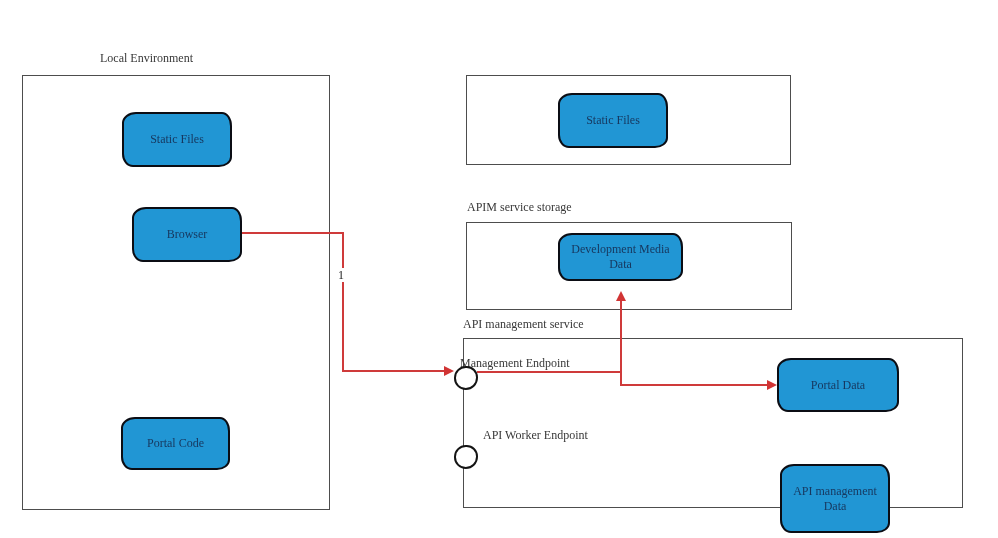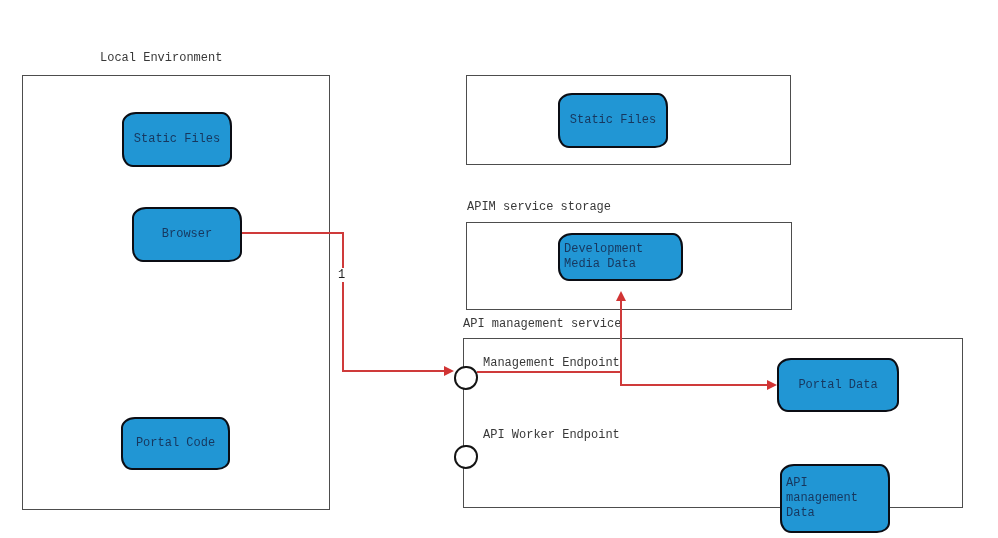--- a/index.html
+++ b/index.html
@@ -1,32 +1,32 @@
 <!DOCTYPE html>
 <html><head>
 <meta charset="utf-8">
 <style>
   html,body{margin:0;padding:0;background:#ffffff;}
   .canvas{
     position:relative;width:998px;height:538px;background:#ffffff;overflow:hidden;
-    font-family:Liberation Mono, monospace;
+    font-family:Liberation Serif, serif;
   }
   
   .container{
     position:absolute;border:1px solid #4d4d4d;background:transparent;box-sizing:border-box;
   }
   
   .lbl{
     position:absolute;font-size:12px;color:#383838;white-space:nowrap;line-height:14px;
   }
   
   .node{
     position:absolute;box-sizing:border-box;background:#2196d4;border:2.5px solid #0b0d14;
     border-radius:14px 10px 13px 11px / 11px 14px 10px 13px;
-    display:flex;align-items:center;justify-content:center;text-align:left;
+    display:flex;align-items:center;justify-content:center;text-align:center;
     font-size:12px;color:#17375e;line-height:15px;padding:2px 4px;z-index:4;
   }
   
   .port{
     position:absolute;width:24px;height:24px;box-sizing:border-box;border:2px solid #141414;
     border-radius:50% 48% 52% 50%;background:#ffffff;z-index:5;
   }
   
   .hline,.vline{position:absolute;background:#cf3a3a;z-index:3;}
   .hline{height:2px;}
@@ -46,21 +46,21 @@
 
   <div class="container" style="left:22px;top:75px;width:308px;height:435px"></div>
   <div class="container" style="left:466px;top:75px;width:325px;height:90px"></div>
   <div class="container" style="left:466px;top:222px;width:326px;height:88px"></div>
   <div class="container" style="left:463px;top:338px;width:500px;height:170px"></div>
 
   <span class="lbl" style="left:100px;top:51px">Local Environment</span>
   <span class="lbl" style="left:467px;top:200px">APIM service storage</span>
   <span class="lbl" style="left:463px;top:317px">API management service</span>
 
-  <span class="lbl" style="left:483px;top:356px">Management Endpoint</span>
+  <span class="lbl" style="left:460px;top:356px">Management Endpoint</span>
   <span class="lbl" style="left:483px;top:428px">API Worker Endpoint</span>
 
   <div class="hline" style="left:231px;top:232px;width:113px"></div>
   <div class="vline" style="left:342px;top:232px;height:140px"></div>
   <div class="hline" style="left:343px;top:370px;width:101px"></div>
   <div class="arrow arrow-right" style="left:444px;top:366px"></div>
   <span class="edge-label" style="left:336px;top:268px">1</span>
 
   <div class="hline" style="left:477px;top:371px;width:145px"></div>
   <div class="vline" style="left:620px;top:300px;height:86px"></div>

